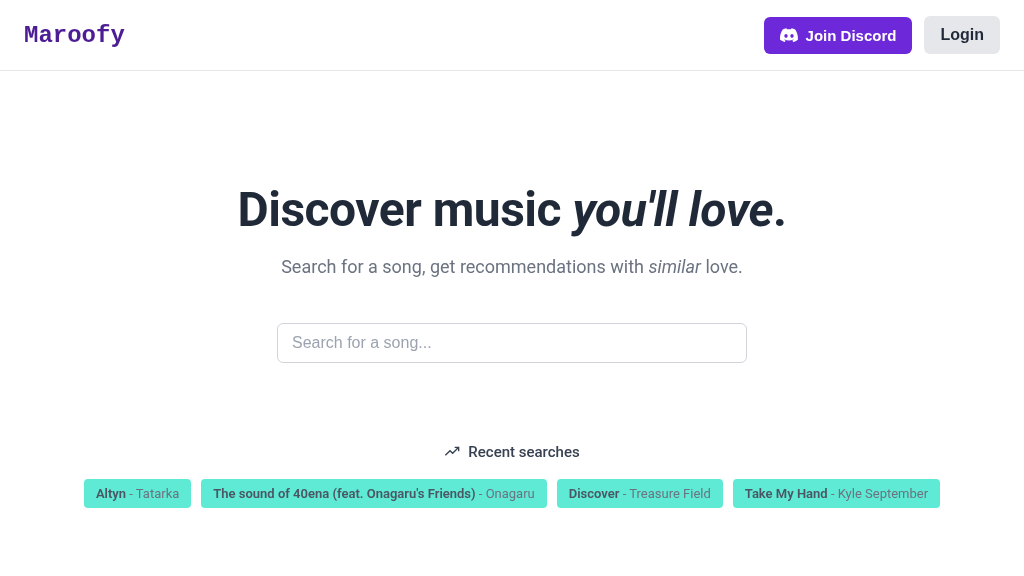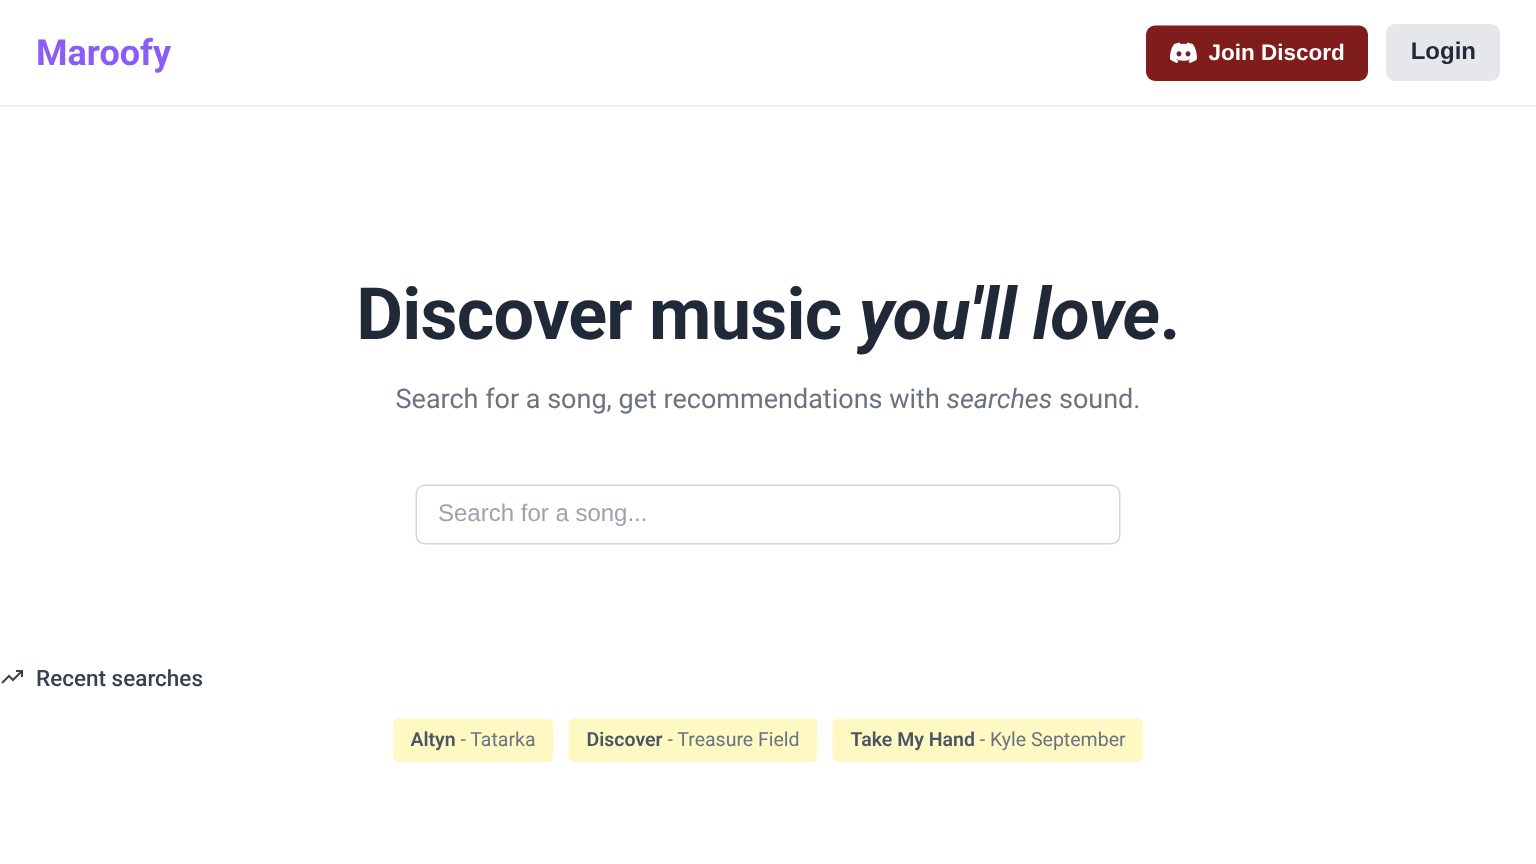--- a/index.html
+++ b/index.html
@@ -14,29 +14,30 @@
     .header {
       display: flex;
       justify-content: space-between;
       align-items: center;
       padding: 16px 24px;
       border-bottom: 1px solid #e5e7eb;
     }
     .logo {
       font-size: 24px;
       font-weight: 700;
-      color: #8b5cf6;
+      color: #4c1d95;
+      font-family: Liberation Mono, monospace;
     }
     .header-actions {
       display: flex;
       gap: 12px;
       align-items: center;
     }
     .btn-discord {
-      background: #7f1d1d;
+      background: #6d28d9;
       color: #fff;
       border: none;
       padding: 10px 16px;
       border-radius: 6px;
       font-size: 15px;
       font-weight: 600;
       display: flex;
       align-items: center;
       gap: 8px;
       cursor: pointer;
@@ -90,20 +91,21 @@
       border-radius: 6px;
       color: #7f1d1d;
       background: #fff;
     }
     .search-input::placeholder {
       color: #9ca3af;
     }
     .recent-header {
       margin-top: 80px;
       display: flex;
+      justify-content: center;
       align-items: center;
       gap: 8px;
       color: #374151;
       font-size: 15px;
       font-weight: 500;
     }
     .trending-icon {
       width: 16px;
       height: 16px;
       stroke: #374151;
@@ -112,21 +114,21 @@
     }
     .chips {
       margin-top: 18px;
       display: flex;
       justify-content: center;
       gap: 10px;
       flex-wrap: wrap;
       padding: 0 40px;
     }
     .chip {
-      background: #fef9c3;
+      background: #5eead4;
       border-radius: 4px;
       padding: 7px 12px;
       font-size: 13px;
       cursor: pointer;
       color: #6b7280;
       text-align: center;
     }
     .chip .song {
       font-weight: 600;
       color: #4b5563;
@@ -146,40 +148,43 @@
     </button>
     <button class="btn-login">Login</button>
   </div>
 </div>
 
 <div class="main">
   <h1 class="hero-title">
     <span>Discover music </span><span class="italic">you'll love</span><span>.</span>
   </h1>
   <p class="subtitle">
-    <span>Search for a song, get recommendations with </span><span class="italic">searches</span><span> sound.</span>
+    <span>Search for a song, get recommendations with </span><span class="italic">similar</span><span> love.</span>
   </p>
 
   <div class="search-wrap">
     <input type="text" class="search-input" placeholder="Search for a song..." style="">
   </div>
 
   <div class="recent-header">
     <svg class="trending-icon" viewBox="0 0 24 24">
       <polyline points="2 17 9 10 13 14 22 5"></polyline>
       <polyline points="16 5 22 5 22 11"></polyline>
     </svg>
     <span>Recent searches</span>
   </div>
 
   <div class="chips">
     <div class="chip">
       <span class="song">Altyn</span><span> - </span><span>Tatarka</span>
     </div>
     <div class="chip">
+      <span class="song">The sound of 40ena (feat. Onagaru's Friends)</span><span> - </span><span>Onagaru</span>
+    </div>
+    <div class="chip">
       <span class="song">Discover</span><span> - </span><span>Treasure Field</span>
     </div>
     <div class="chip">
       <span class="song">Take My Hand</span><span> - </span><span>Kyle September</span>
     </div>
   </div>
 
 </div>
 
 </body></html>

